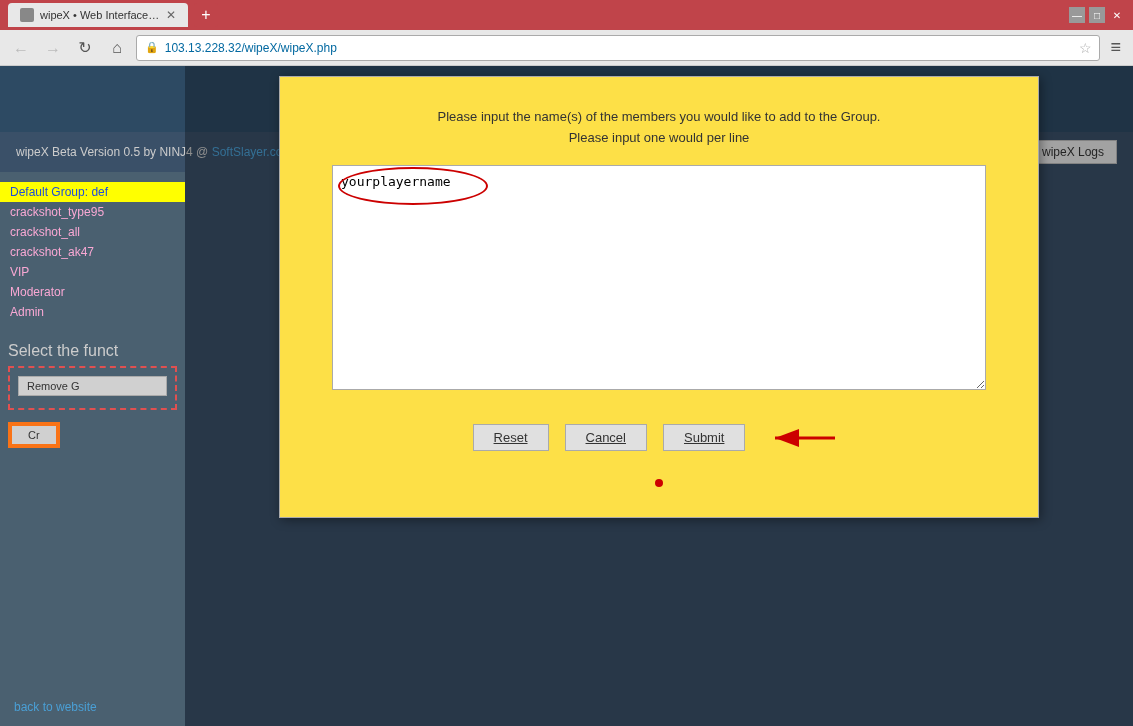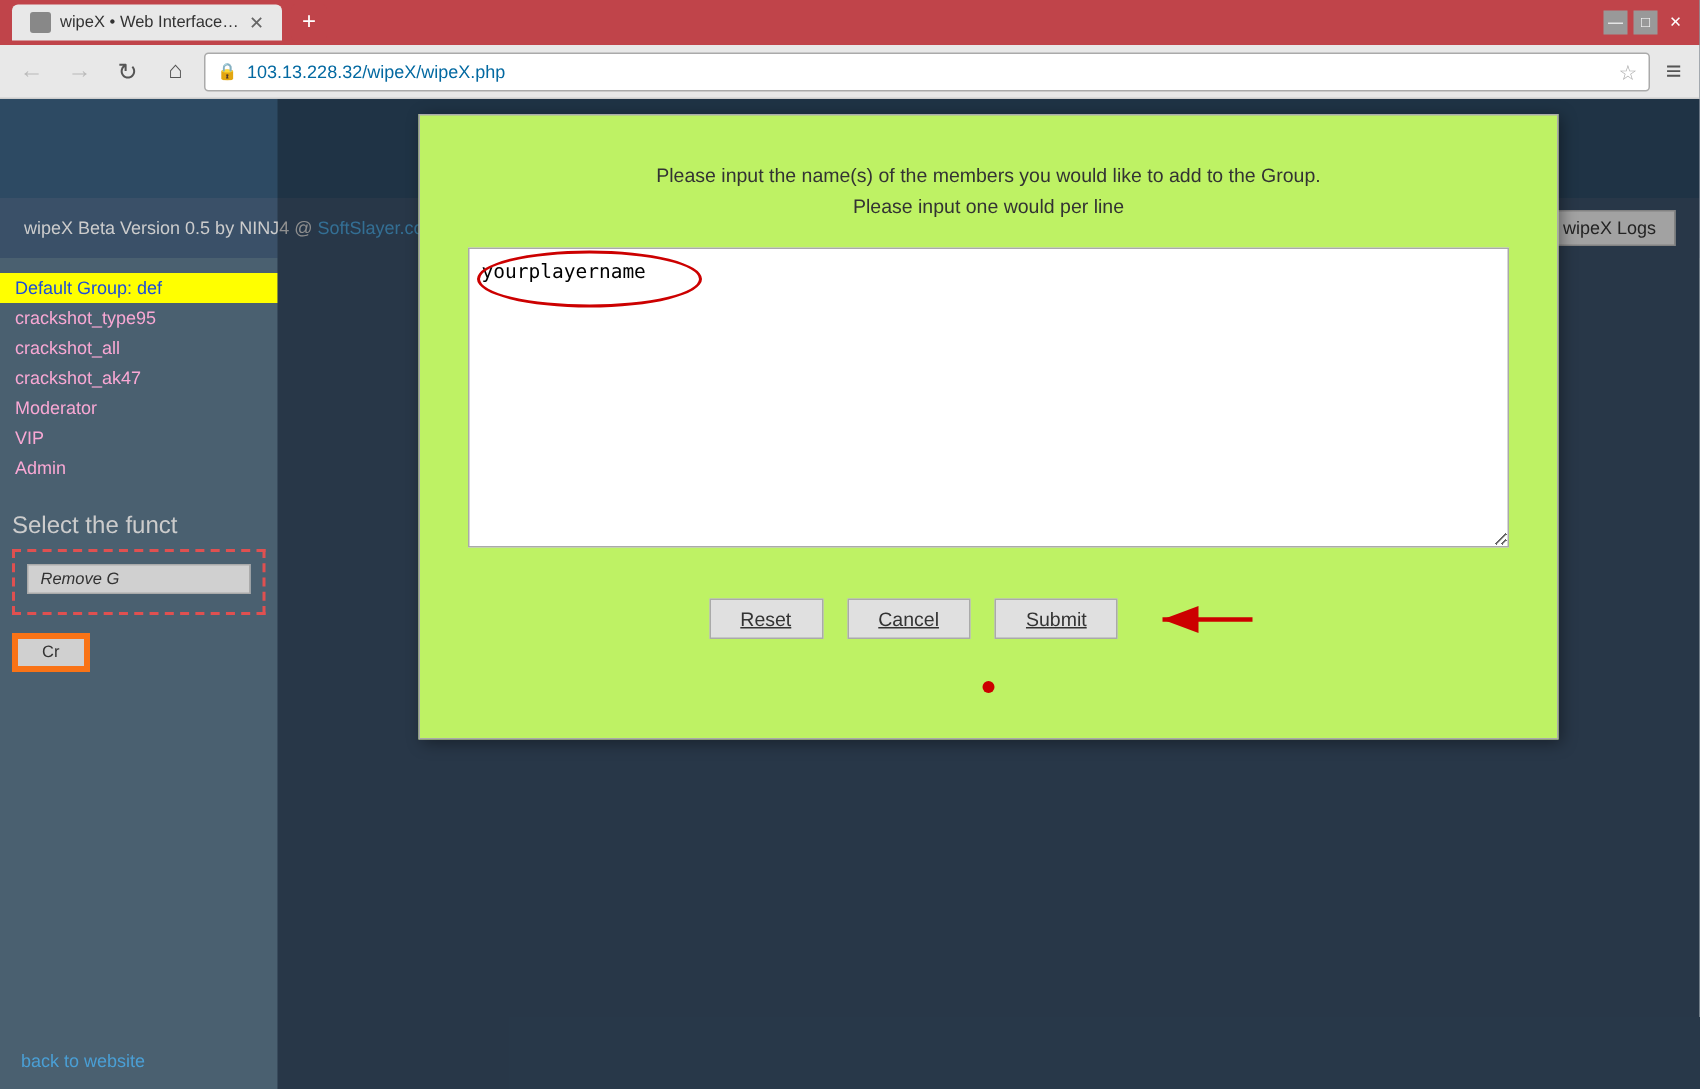--- a/index.html
+++ b/index.html
@@ -230,21 +230,20 @@
     .sidebar-action-btn {
       background: #d0d0d0;
       border: 1px solid #aaa;
       padding: 3px 8px;
       font-size: 11px;
       cursor: pointer;
       color: #333;
       width: 100%;
       text-align: left;
       margin-bottom: 4px;
-      font-style: italic;
     }
     .sidebar-create-btn {
       background: #d0d0d0;
       border: 4px solid #f97316;
       padding: 3px 16px;
       font-size: 11px;
       cursor: pointer;
       color: #333;
       margin-top: 4px;
     }
@@ -269,41 +268,41 @@
       bottom: 0;
       background: rgba(0,0,0,0.3);
       display: flex;
       align-items: flex-start;
       justify-content: center;
       padding-top: 10px;
     }
 
     
     .dialog {
-      background: #bef264;
+      background: #fde047;
       width: 760px;
-      padding: 30px 32px;
+      padding: 30px 52px;
       border: 1px solid #aaa;
       box-shadow: 2px 2px 10px rgba(0,0,0,0.4);
       position: relative;
     }
     .dialog-instruction {
       text-align: center;
       color: #333;
       font-size: 13px;
       margin-bottom: 16px;
       line-height: 1.6;
     }
     .dialog-textarea-container {
       position: relative;
       margin-bottom: 20px;
     }
     .dialog-textarea {
       width: 100%;
-      height: 200px;
+      height: 225px;
       border: 1px solid #aaa;
       background: white;
       padding: 8px;
       font-size: 13px;
       font-family: monospace;
       resize: vertical;
     }
 
     
     .textarea-highlight-ring {
@@ -389,22 +388,22 @@
 
   <div class="main-layout">
 
     <div class="sidebar">
       <div id="sidebar-groups">
 
       <div class="sidebar-item highlighted">Default Group: def</div>
           <div class="sidebar-item">crackshot_type95</div>
           <div class="sidebar-item">crackshot_all</div>
           <div class="sidebar-item">crackshot_ak47</div>
+          <div class="sidebar-item">VIP</div>
           <div class="sidebar-item">Moderator</div>
-          <div class="sidebar-item">VIP</div>
           <div class="sidebar-item">Admin</div>
         </div>
 
       <div class="sidebar-section">
         <div class="sidebar-section-label">Select the funct</div>
         <div class="sidebar-dashed-box">
           <button class="sidebar-action-btn">Remove G</button>
         </div>
         <button class="sidebar-create-btn">Cr</button>
       </div>

